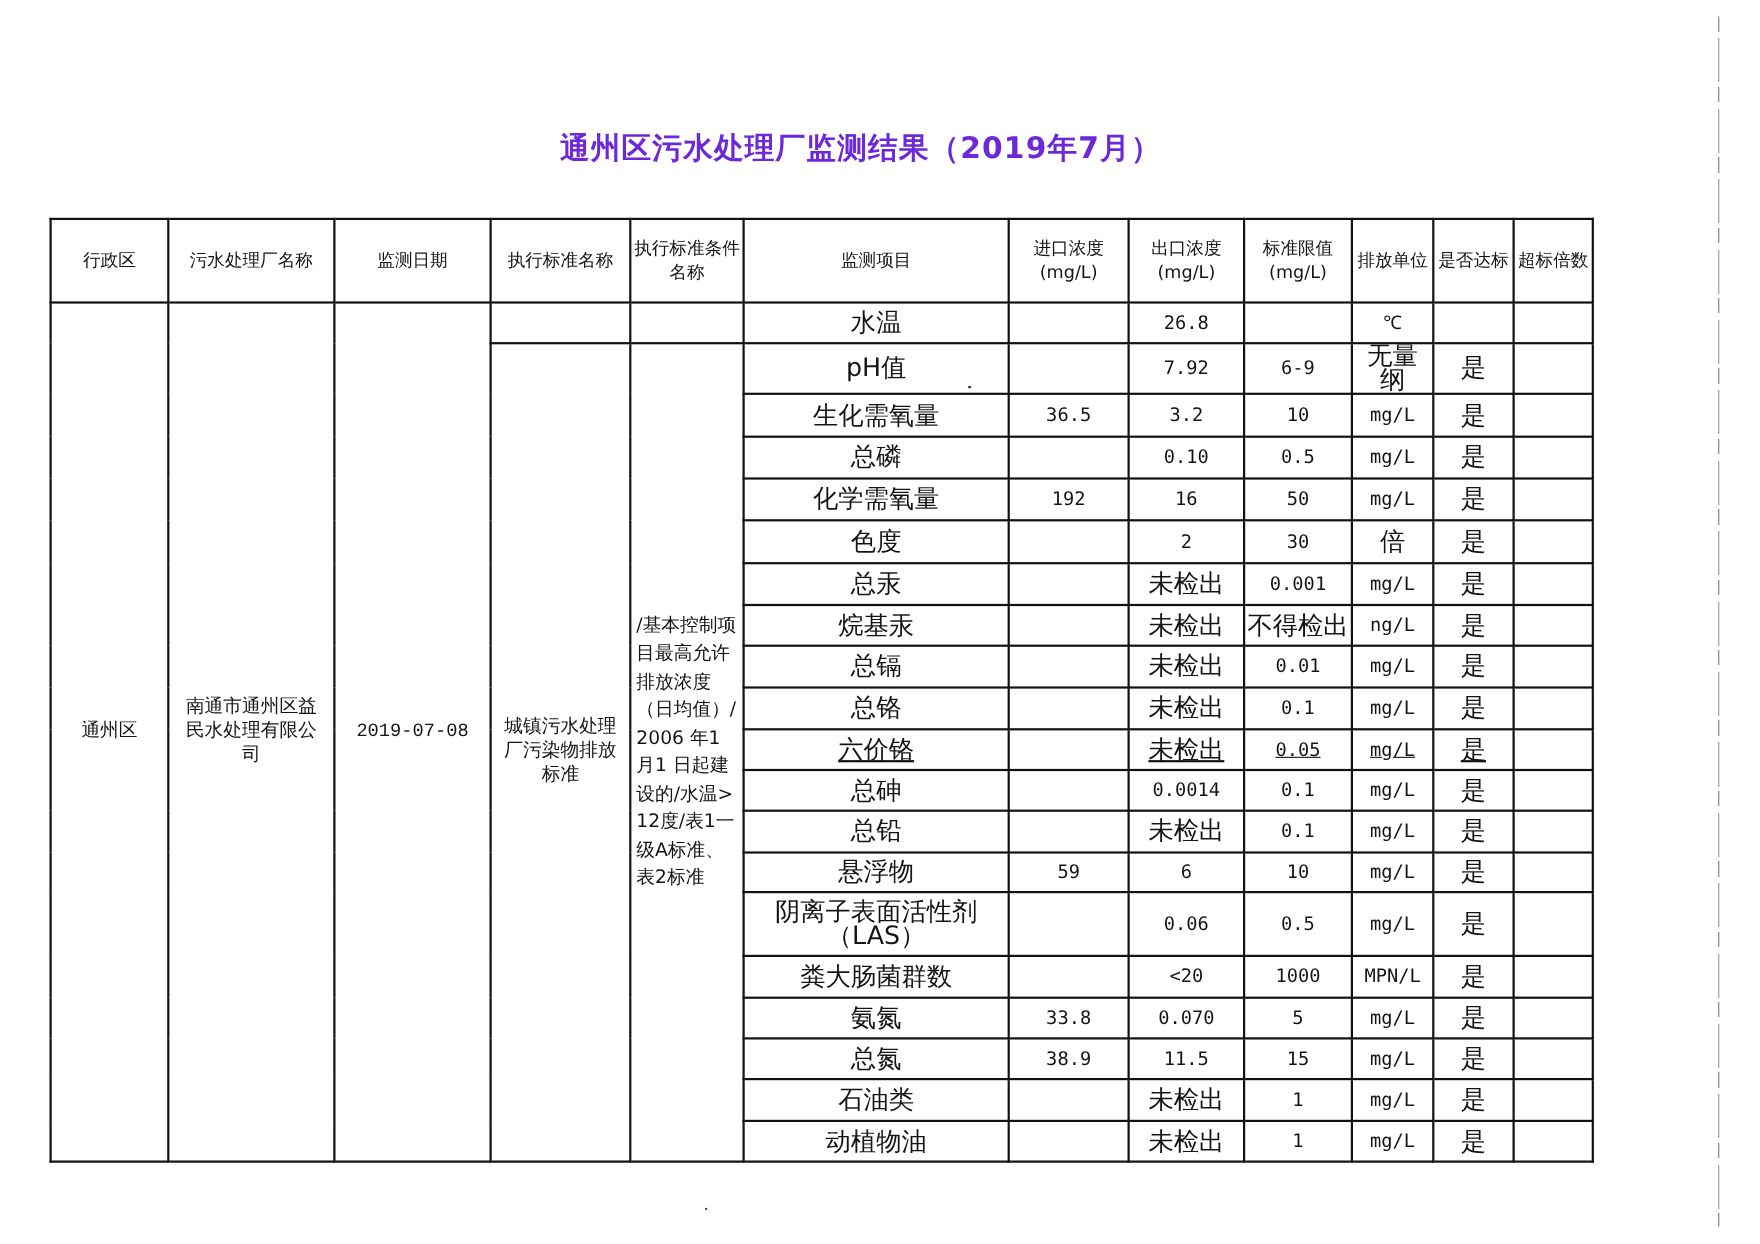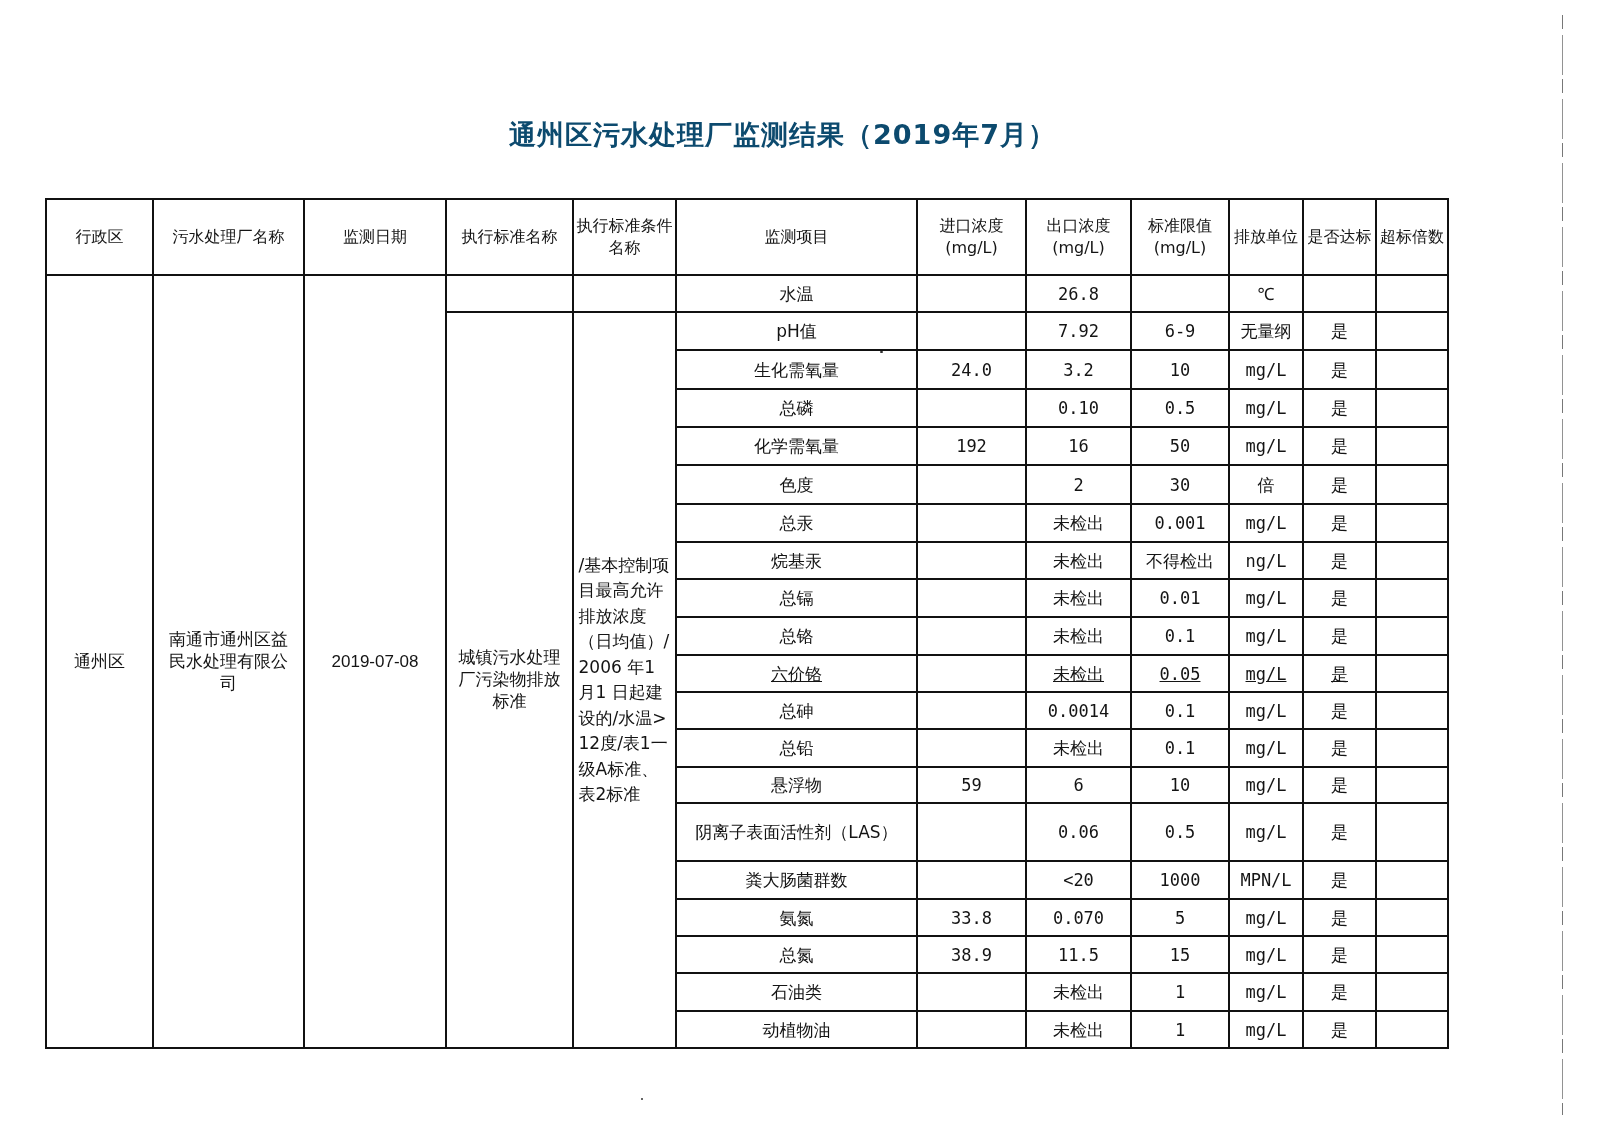--- a/index.html
+++ b/index.html
@@ -18,21 +18,21 @@
     .page-title {
       position: absolute;
       left: 0;
       width: 1565px;
       top: 117px;
       text-align: center;
       font-family: "DejaVu Sans", "Liberation Sans", sans-serif;
       font-weight: bold;
       font-size: 27px;
       letter-spacing: 1px;
-      color: #0c4a6e;
+      color: #6d28d9;
     }
     .scan-edge {
       position: absolute;
       left: 1562px;
       top: 15px;
       width: 1px;
       height: 1100px;
       background: repeating-linear-gradient(to bottom, #555 0 14px, transparent 14px 20px, #777 20px 60px, transparent 60px 64px);
       opacity: 0.8;
     }
@@ -66,31 +66,31 @@
       font-size: 16px;
       height: 74px;
     }
     table.report td.num {
       font-family: "DejaVu Sans Mono", "Liberation Mono", monospace;
       font-size: 17px;
       letter-spacing: 0px;
     }
     table.report td.cn {
       font-family: "DejaVu Sans", "Liberation Sans", sans-serif;
-      font-size: 17px;
+      font-size: 23px;
     }
     .cond-text {
       font-family: "DejaVu Sans", "Liberation Sans", sans-serif;
       font-size: 17px;
       line-height: 25.5px;
       white-space: pre-line;
       text-align: left;
     }
     .merge-text {
-      font-family: Liberation Sans, sans-serif;
+      font-family: Liberation Mono, monospace;
       font-size: 17px;
       line-height: 25px;
     }
   </style>
 </head>
 <body>
 
 <div class="page-title">通州区污水处理厂监测结果（2019年7月）</div>
 
 <div class="scan-edge"></div>
@@ -151,21 +151,21 @@
         <td class="cn">pH值</td>
         <td class="num"></td>
         <td class="num">7.92</td>
         <td class="num">6-9</td>
         <td class="cn">无量纲</td>
         <td class="cn">是</td>
         <td class="num"></td>
       </tr>
       <tr style="height: 39px;">
         <td class="cn">生化需氧量</td>
-        <td class="num">24.0</td>
+        <td class="num">36.5</td>
         <td class="num">3.2</td>
         <td class="num">10</td>
         <td class="num">mg/L</td>
         <td class="cn">是</td>
         <td class="num"></td>
       </tr>
       <tr style="height: 38px; margin-left: 36px;">
         <td class="cn">总磷</td>
         <td class="num"></td>
         <td class="num">0.10</td>

